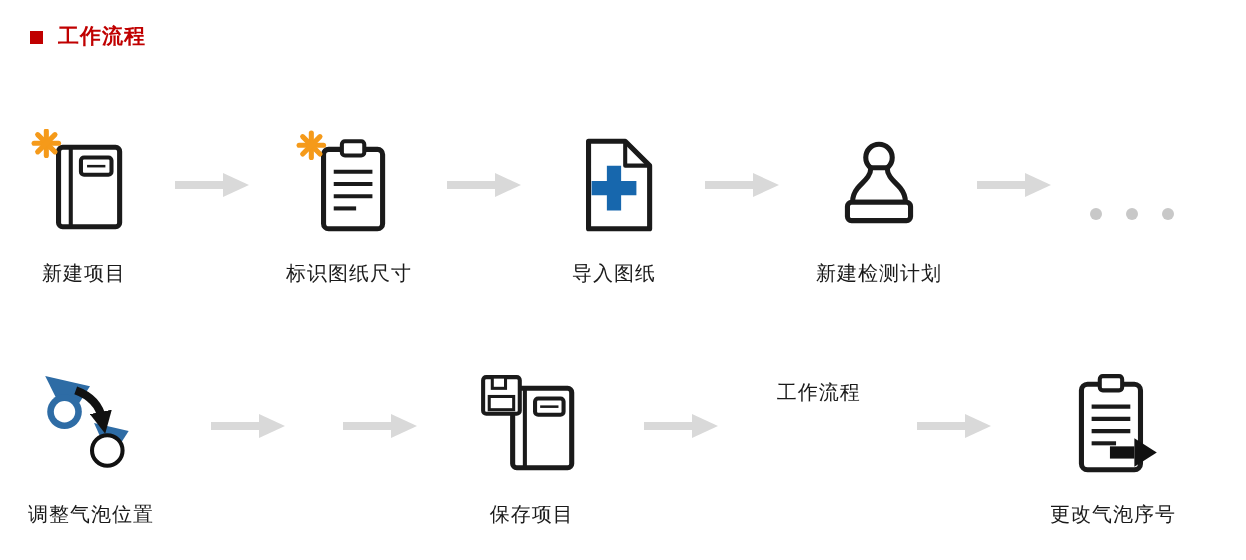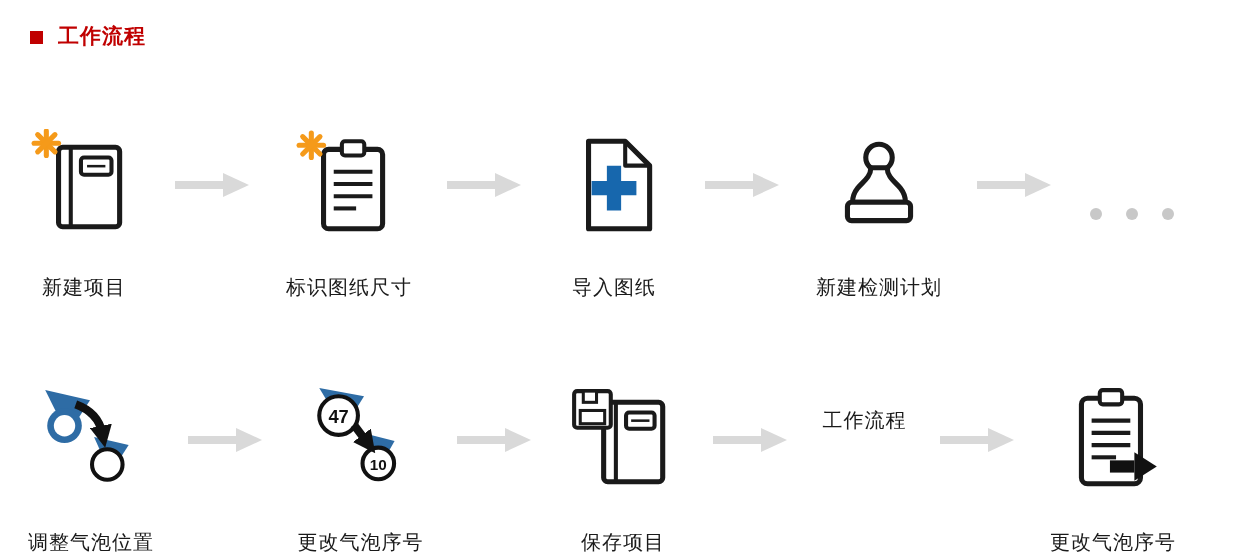--- a/index.html
+++ b/index.html
@@ -11,21 +11,21 @@
   .bullet { width: 13px; height: 13px; background: #c00000; flex: 0 0 auto; margin-top: 2px; }
   .title-text { font-size: 21px; font-weight: bold; color: #c00000; letter-spacing: 1px; }
 
   .flow-row { display: flex; justify-content: space-between; align-items: flex-start; padding: 0 70px 0 28px; }
   .row1 { margin-top: 74px; }
   .row2 { margin-top: 78px; }
 
   .step { display: flex; flex-direction: column; align-items: center; }
   .icon-box { height: 122px; display: flex; align-items: center; justify-content: center; }
   .icon-box.dots-box { align-items: flex-end; padding-bottom: 24px; }
-  .step-label { margin-top: 28px; font-size: 20px; color: #1a1a1a; white-space: nowrap; letter-spacing: 1px; text-align: center; }
+  .step-label { margin-top: 14px; font-size: 20px; color: #1a1a1a; white-space: nowrap; letter-spacing: 1px; text-align: center; }
 
   .arrow { flex: 0 0 auto; margin-top: 48px; }
 
   svg text { font-family: "Liberation Sans", "DejaVu Sans", sans-serif; }
 </style>
 </head>
 <body>
 
 <div class="page">
 
@@ -157,39 +157,20 @@
       <div class="step-label">调整气泡位置</div>
     </div>
 
     <div class="arrow">
       <svg width="76" height="26" viewBox="0 0 76 26">
           <rect x="0" y="9" width="48" height="8" fill="#d9d9d9"></rect>
           <polygon points="48,1 74,13 48,25" fill="#d9d9d9"></polygon>
         </svg>
     </div>
 
-    <div class="step">
-      <div class="icon-box">
-        <svg width="112" height="112" viewBox="0 0 110 110">
-          <defs>
-            <marker id="ah2" markerUnits="userSpaceOnUse" markerWidth="22" markerHeight="22" refX="7" refY="11" orient="auto">
-              <path d="M0,0 L22,11 L0,22 Z" fill="#111"></path>
-            </marker>
-          </defs>
-          <polygon points="14,4 58,12 38,44" fill="#2e6ca5"></polygon>
-          <circle cx="33" cy="31" r="19" fill="#fff" stroke="#111" stroke-width="4"></circle>
-          <text x="33" y="38" text-anchor="middle" font-size="18" font-weight="bold" fill="#111">47</text>
-          <polygon points="56,48 88,56 72,84" fill="#2e6ca5"></polygon>
-          <circle cx="72" cy="78" r="15.5" fill="#fff" stroke="#111" stroke-width="4"></circle>
-          <text x="72" y="84" text-anchor="middle" font-size="15" font-weight="bold" fill="#111">10</text>
-          <path d="M48,40 L60,56" fill="none" stroke="#111" stroke-width="8" marker-end="url(#ah2)"></path>
-        </svg>
-      </div>
-      <div class="step-label">更改气泡序号</div>
-    </div>
 
     <div class="arrow">
       <svg width="76" height="26" viewBox="0 0 76 26">
           <rect x="0" y="9" width="48" height="8" fill="#d9d9d9"></rect>
           <polygon points="48,1 74,13 48,25" fill="#d9d9d9"></polygon>
         </svg>
     </div>
 
     <div class="step">
       <div class="icon-box">

